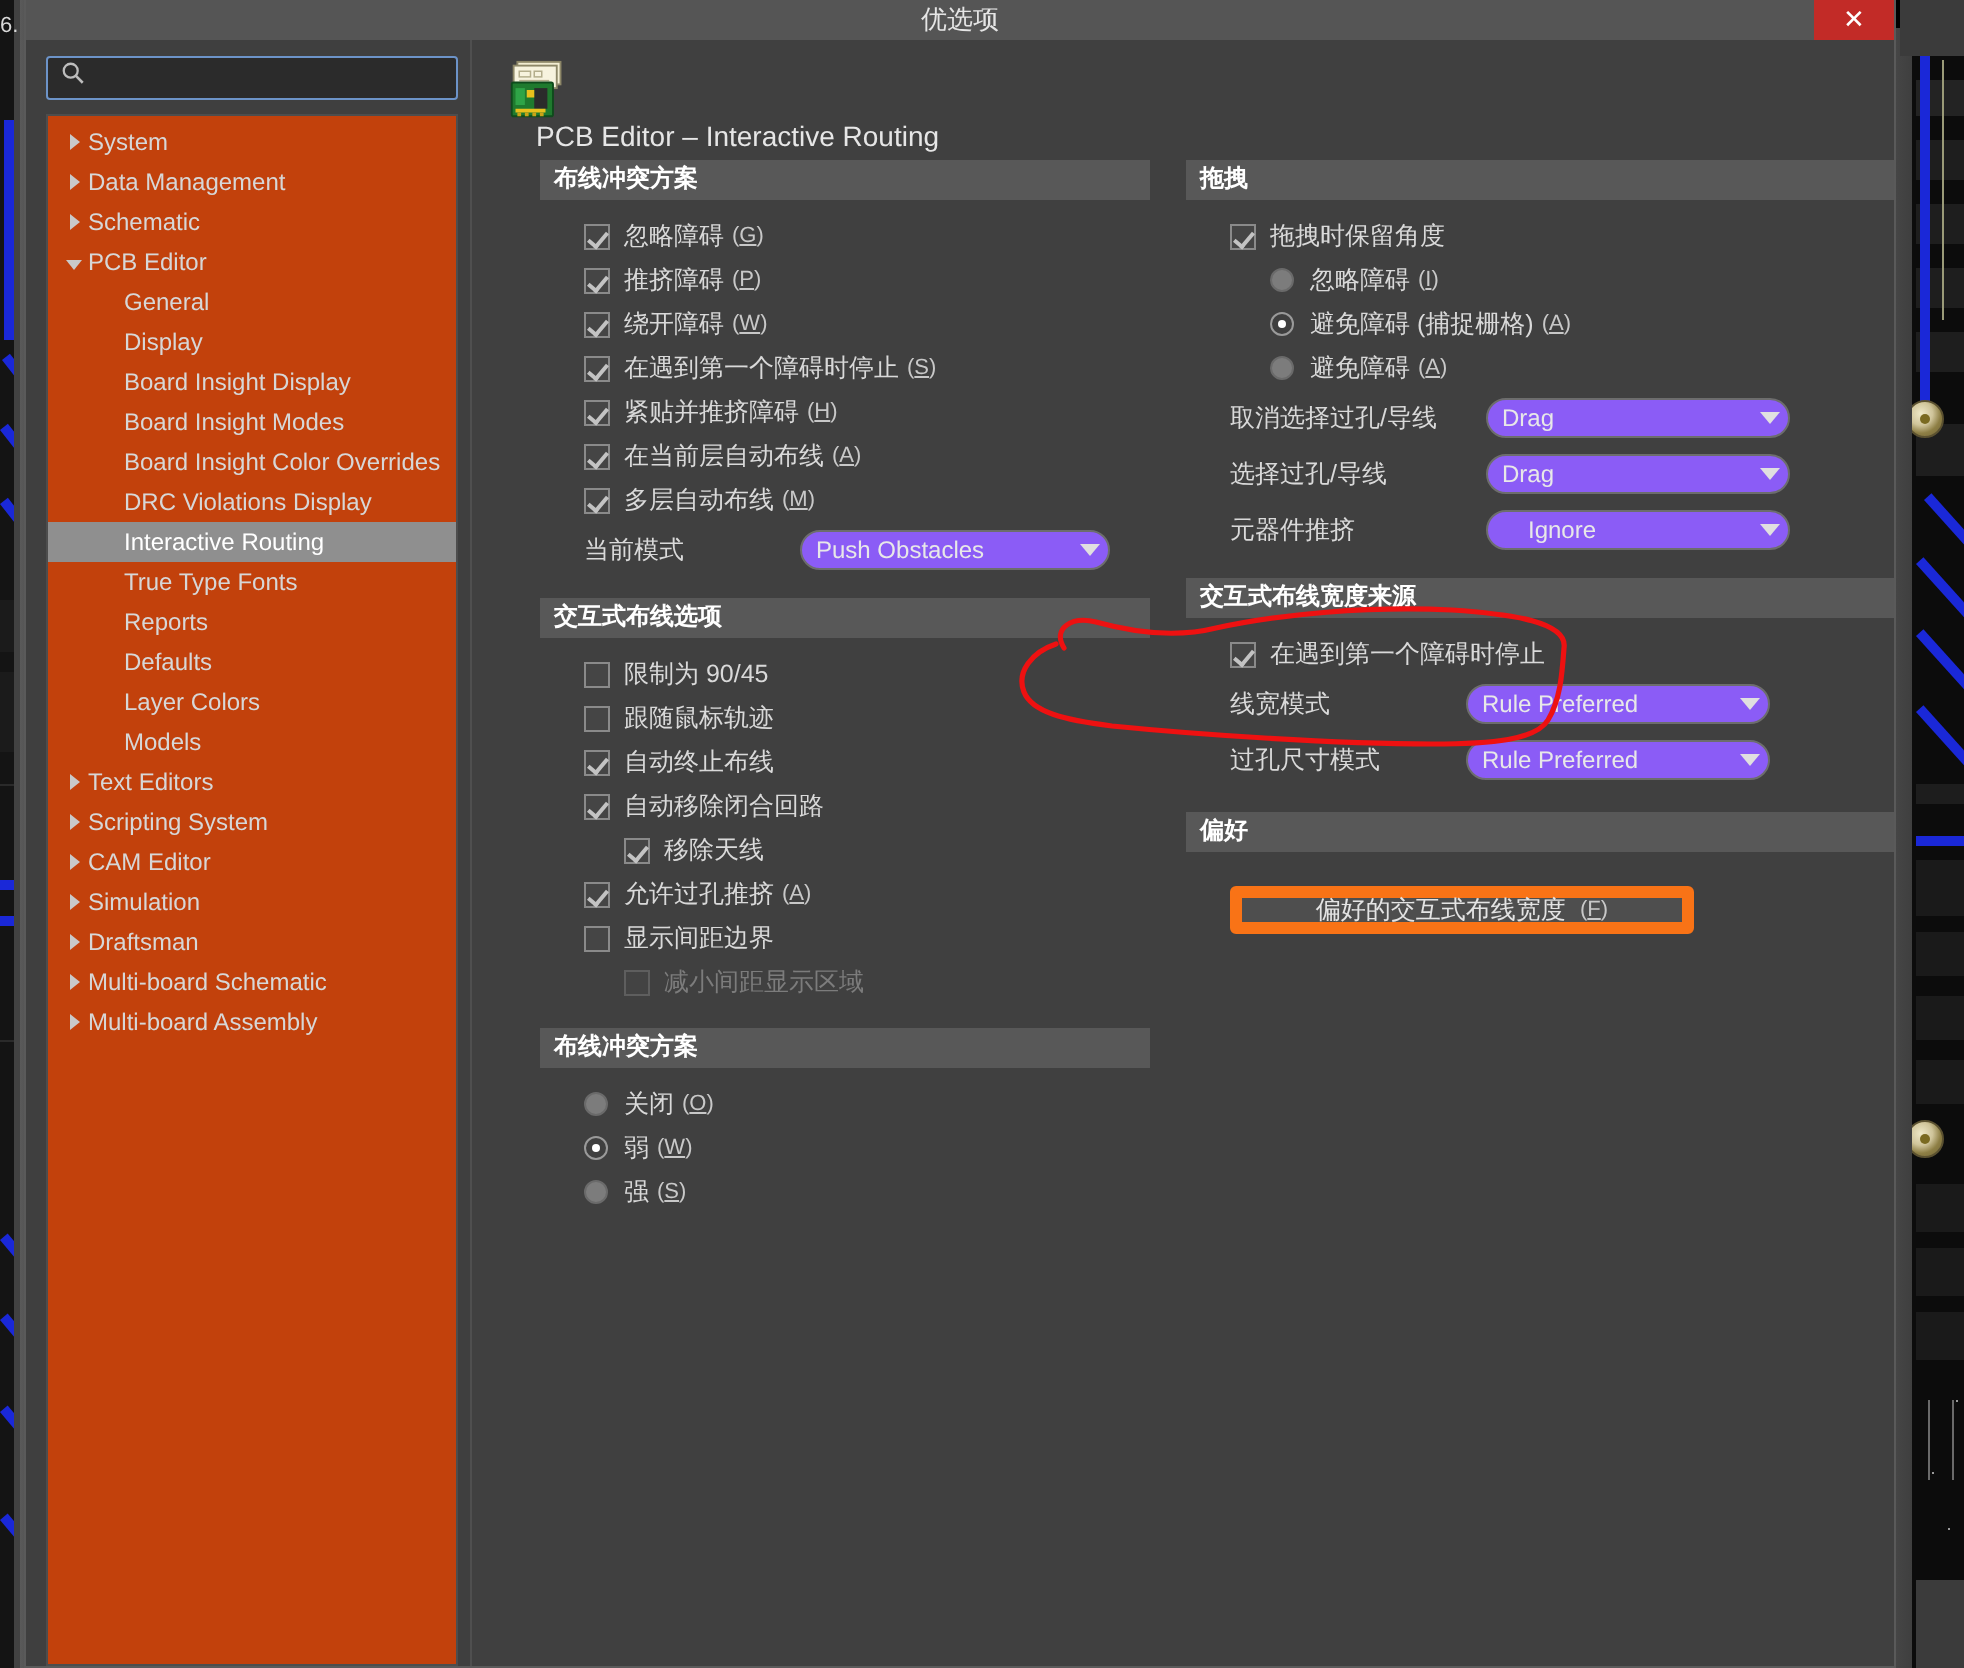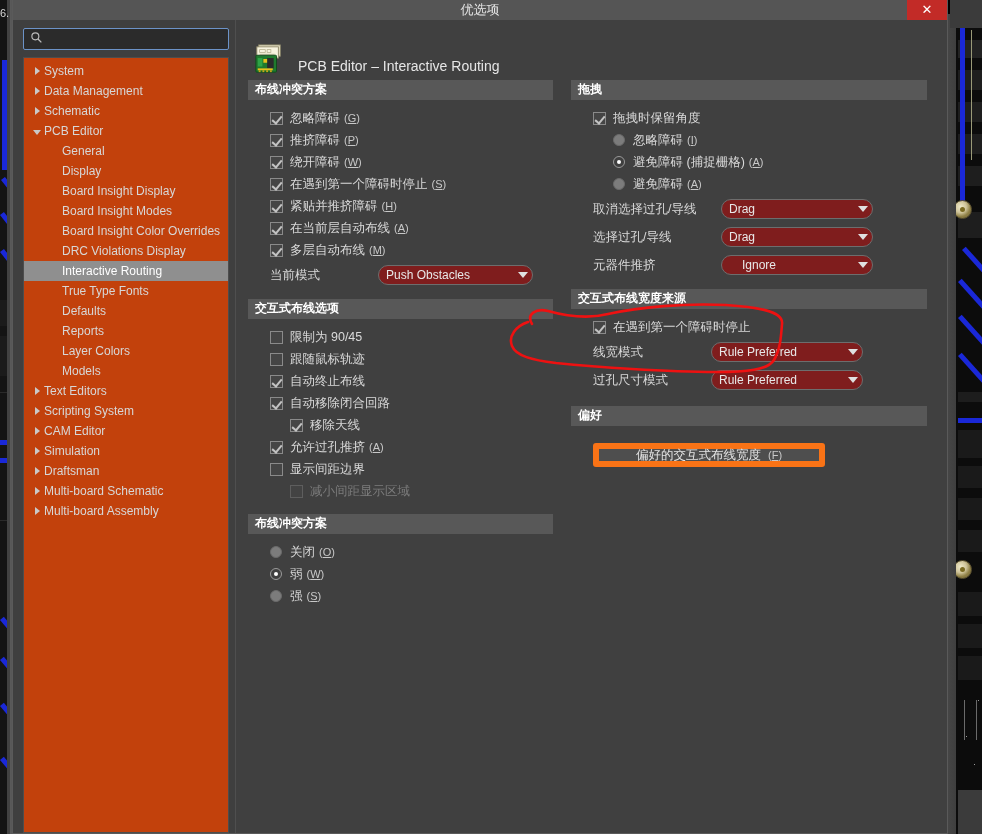--- a/index.html
+++ b/index.html
@@ -177,33 +177,35 @@
   #main {
     flex: 1 1 auto;
     background: #404040;
     border-left: 1px solid #4f4f4f;
     padding: 10px 12px 0 12px;
     position: relative;
     overflow: hidden;
   }
   #page-header {
     display: flex;
-    align-items: flex-end;
+    align-items: flex-start;
     height: 44px;
     padding-left: 6px;
+    flex-direction: column;
   }
   #page-title {
     font-size: 14px;
     color: #e6e6e6;
     margin-left: 14px;
   }
   #columns {
     display: flex;
     gap: 18px;
     margin-top: 6px;
+    margin-left: 22px;
   }
   .col { width: 305px; flex: 0 0 305px; }
   .col.right { width: 356px; flex: 0 0 356px; }
 
   .group-header {
     background: #585858;
     color: #ffffff;
     font-size: 12px;
     font-weight: bold;
     padding: 3px 7px 4px 7px;
@@ -274,21 +276,21 @@
     display: flex;
     align-items: center;
     height: 28px;
     padding-left: 22px;
     font-size: 12.5px;
     color: #d9d9d9;
   }
   .combo-label { white-space: nowrap; }
   .combo {
     height: 20px;
-    background: #7f1d1d;
+    background: #8b5cf6;
     border: 1px solid #6d6d6d;
     border-radius: 10px;
     display: flex;
     align-items: center;
     justify-content: space-between;
     padding: 0 4px 0 7px;
     color: #e8e8e8;
     font-size: 12px;
     cursor: pointer;
     white-space: nowrap;
@@ -457,24 +459,24 @@
           <div class="tree-row child">
             <span>DRC Violations Display</span>
           </div>
           <div class="tree-row child selected">
             <span>Interactive Routing</span>
           </div>
           <div class="tree-row child">
             <span>True Type Fonts</span>
           </div>
           <div class="tree-row child">
+            <span>Reports</span>
+          </div>
+          <div class="tree-row child">
             <span>Defaults</span>
-          </div>
-          <div class="tree-row child">
-            <span>Reports</span>
           </div>
           <div class="tree-row child">
             <span>Layer Colors</span>
           </div>
           <div class="tree-row child">
             <span>Models</span>
           </div>
           <div class="tree-row">
             <span class="tw">
               <span class="arrow-closed"></span>

